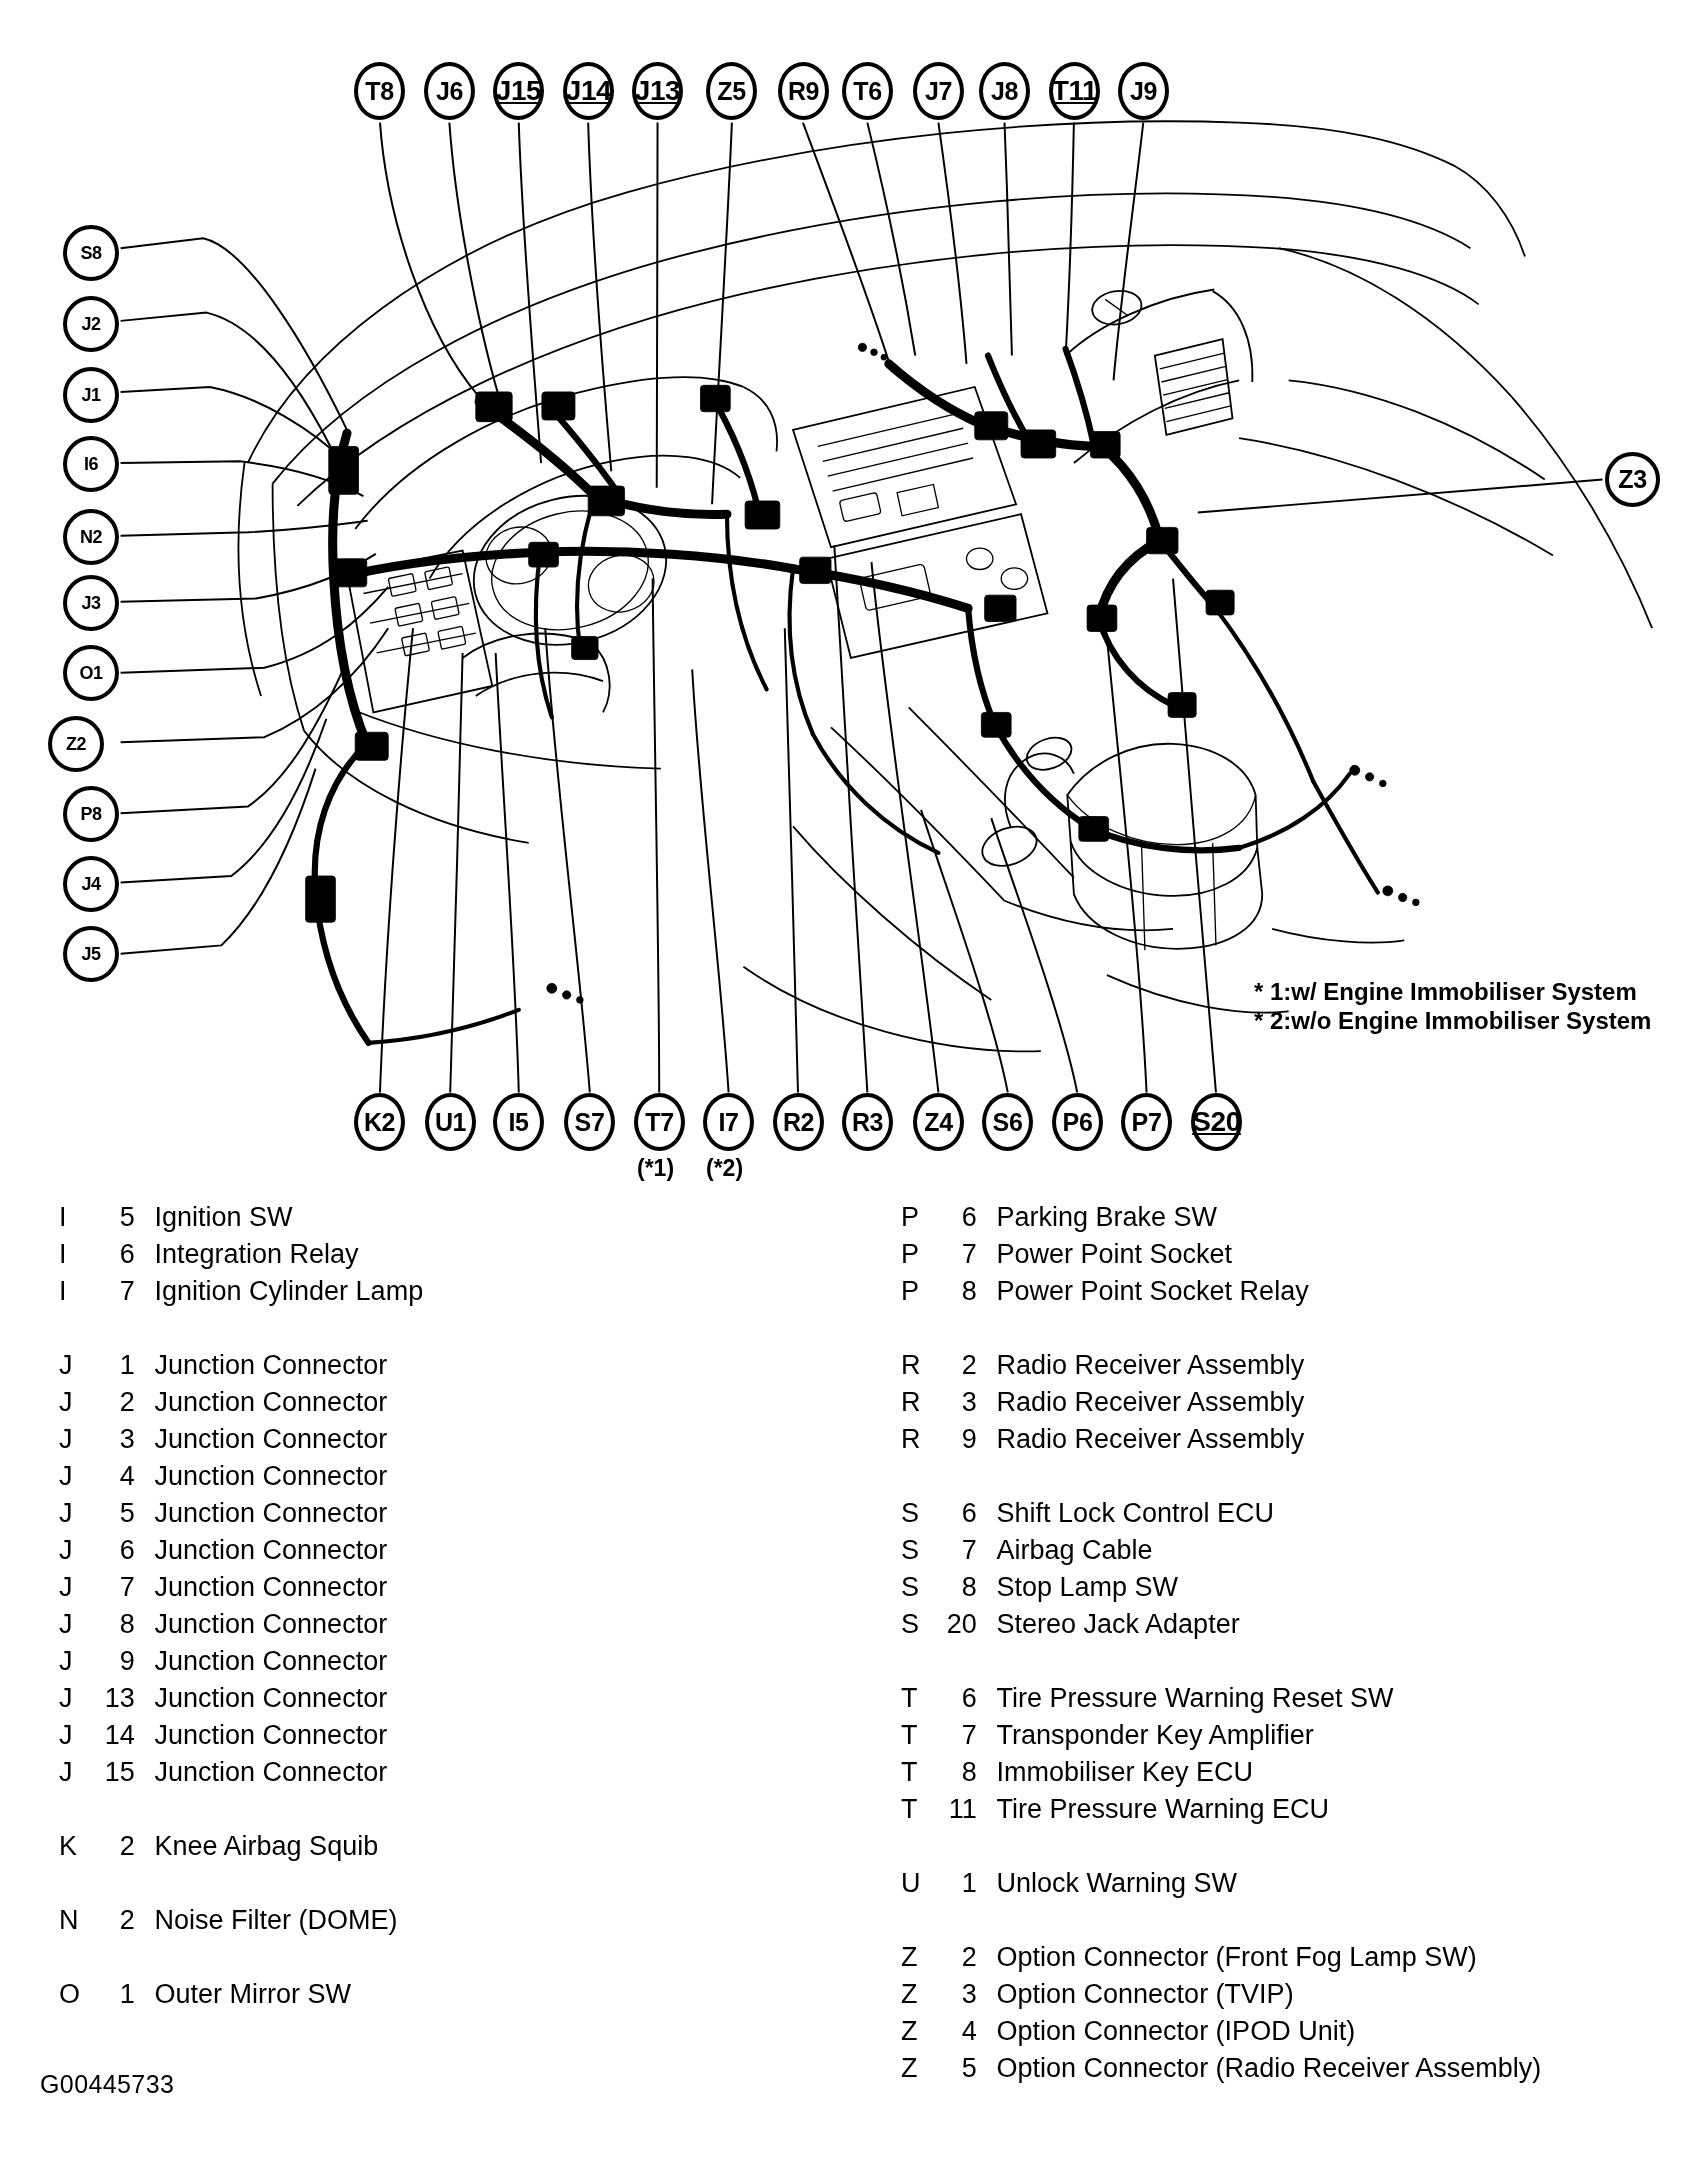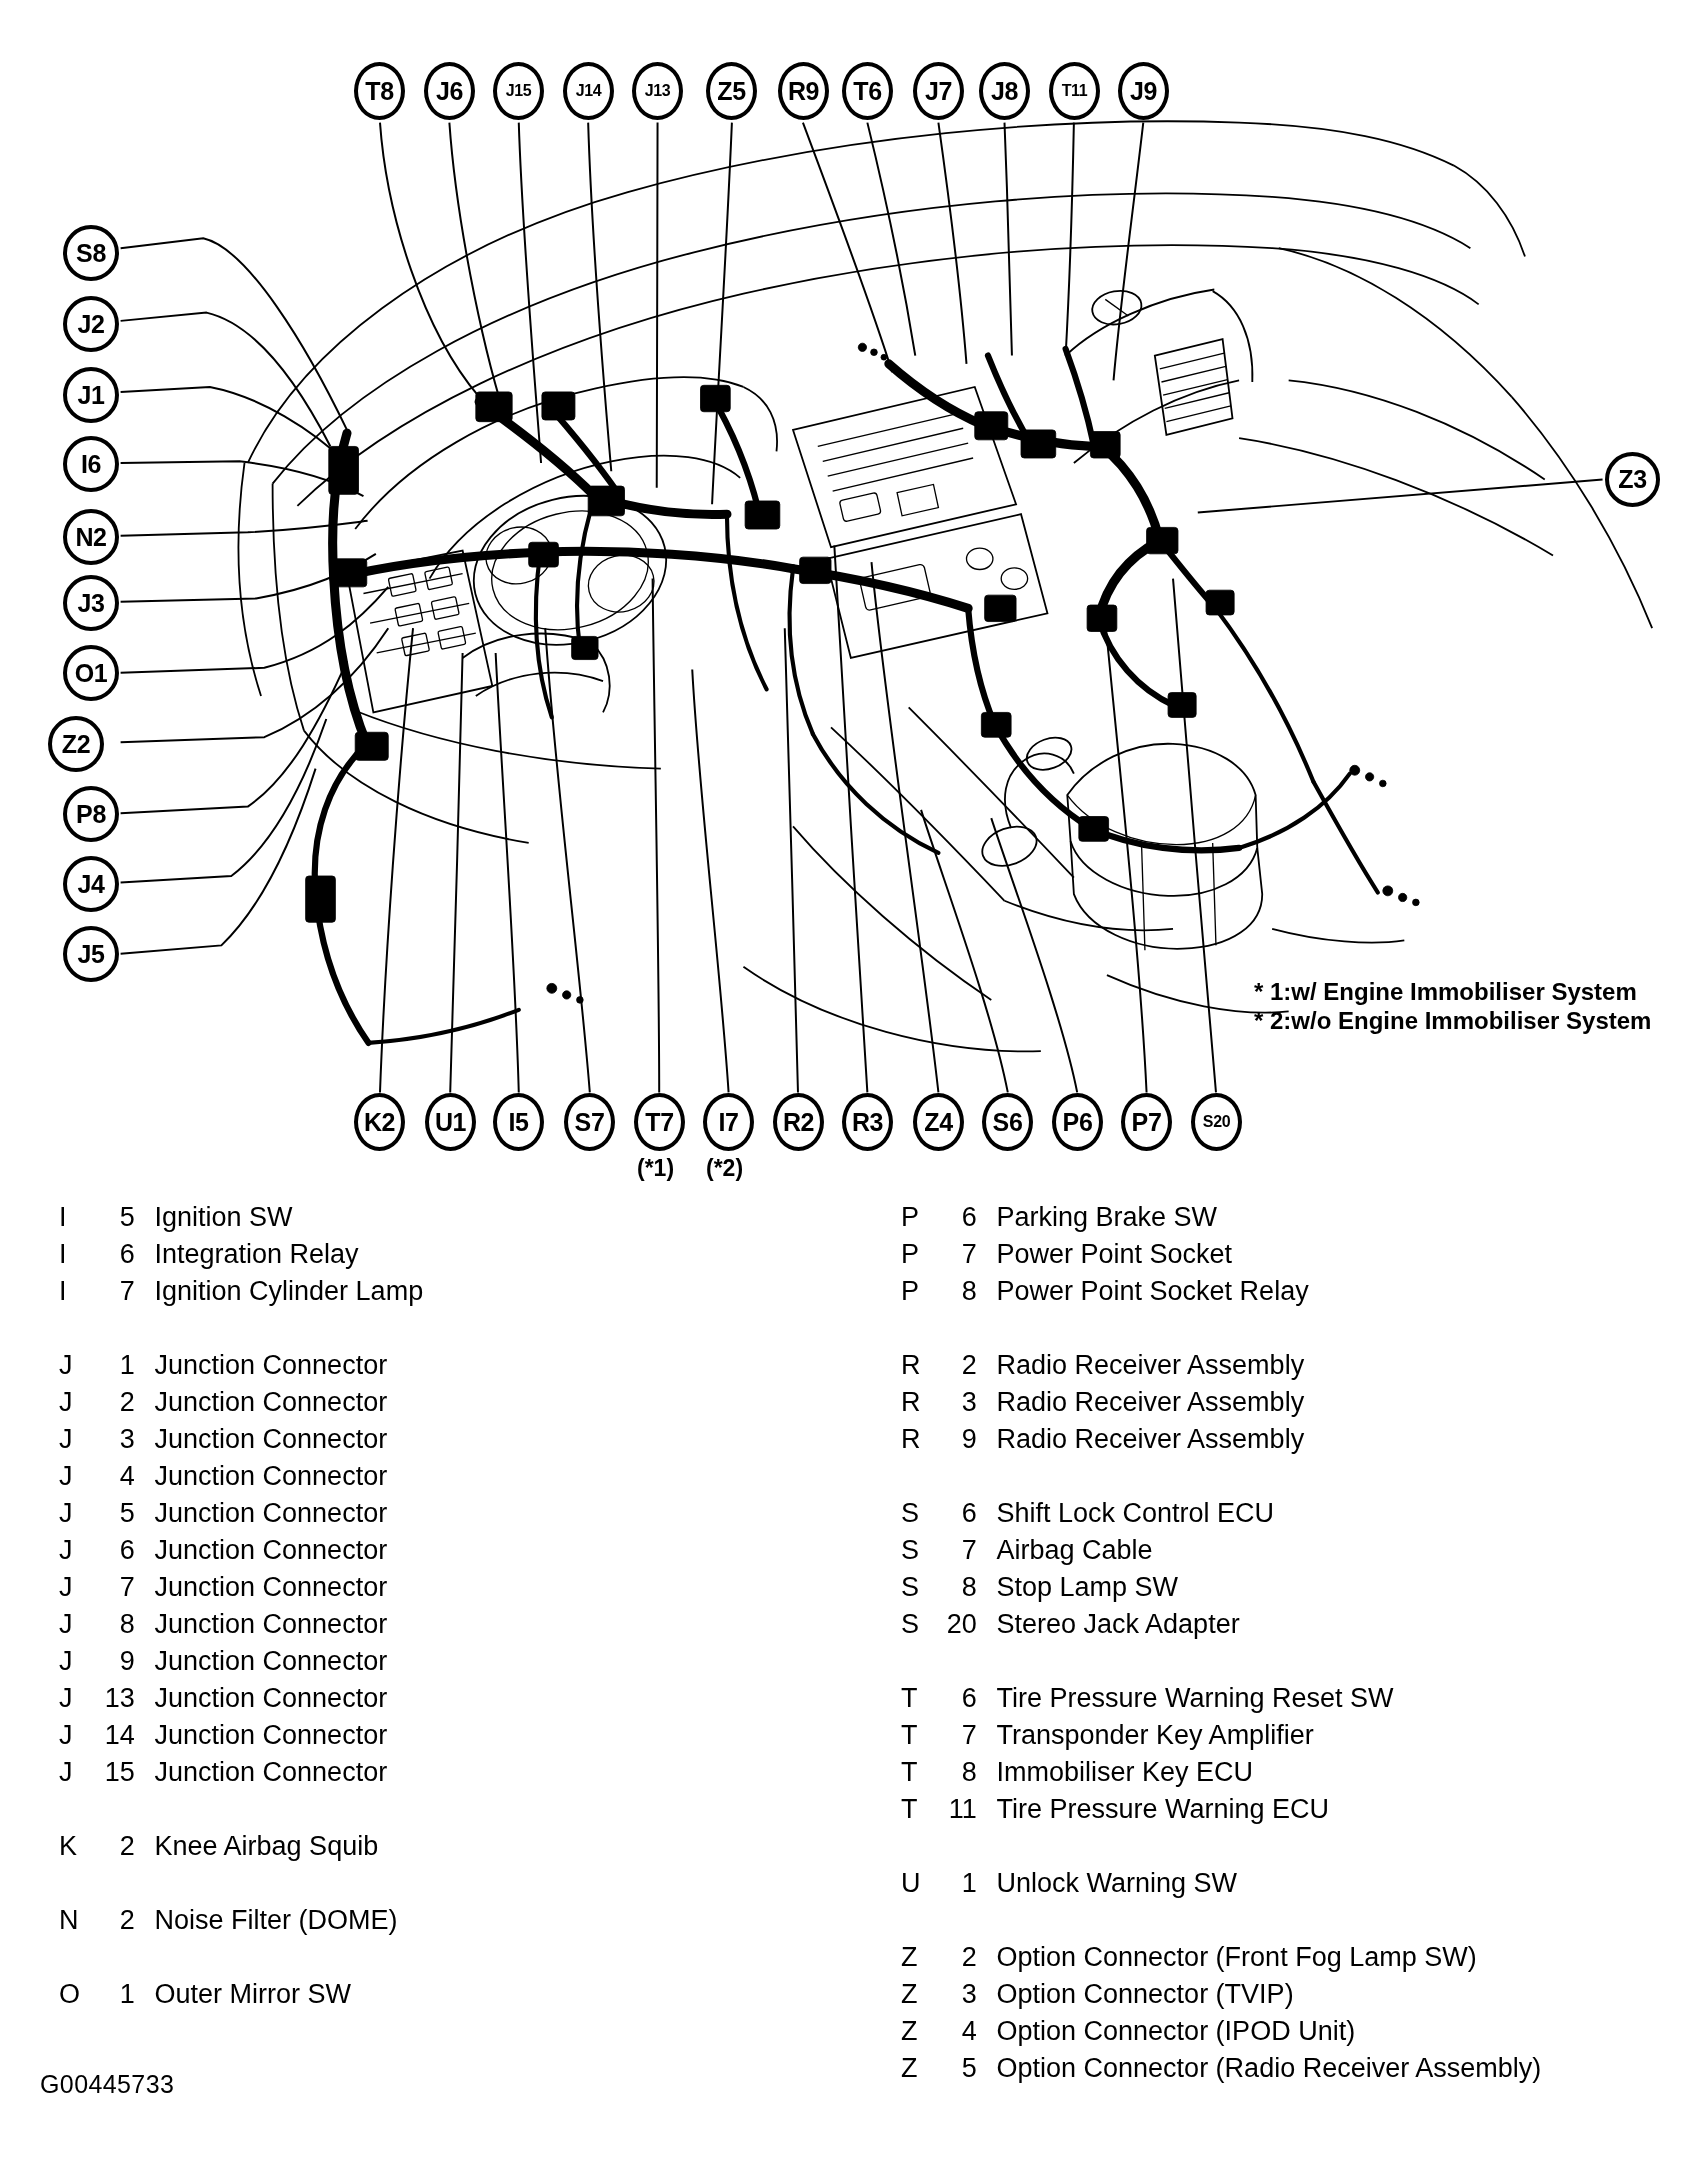--- a/index.html
+++ b/index.html
@@ -35,27 +35,27 @@
     line-height: 1;
     letter-spacing: -0.4px;
     user-select: none;
   }
   .callout-top, .callout-bottom {
     width: 51px; height: 58px;
     font-size: 25px;
   }
   .callout-left {
     width: 56px; height: 56px;
-    font-size: 25px;
+    font-size: 18px;
   }
   .callout-right {
     width: 55px; height: 55px;
     font-size: 25px;
   }
-  .callout-small { font-size: 16px; }
+  .callout-small { font-size: 28px; text-decoration: underline; }
 
   .footnote-marker {
     position: absolute;
     font-size: 23px;
     font-weight: bold;
     white-space: nowrap;
   }
 
   #footnotes {
     position: absolute;

